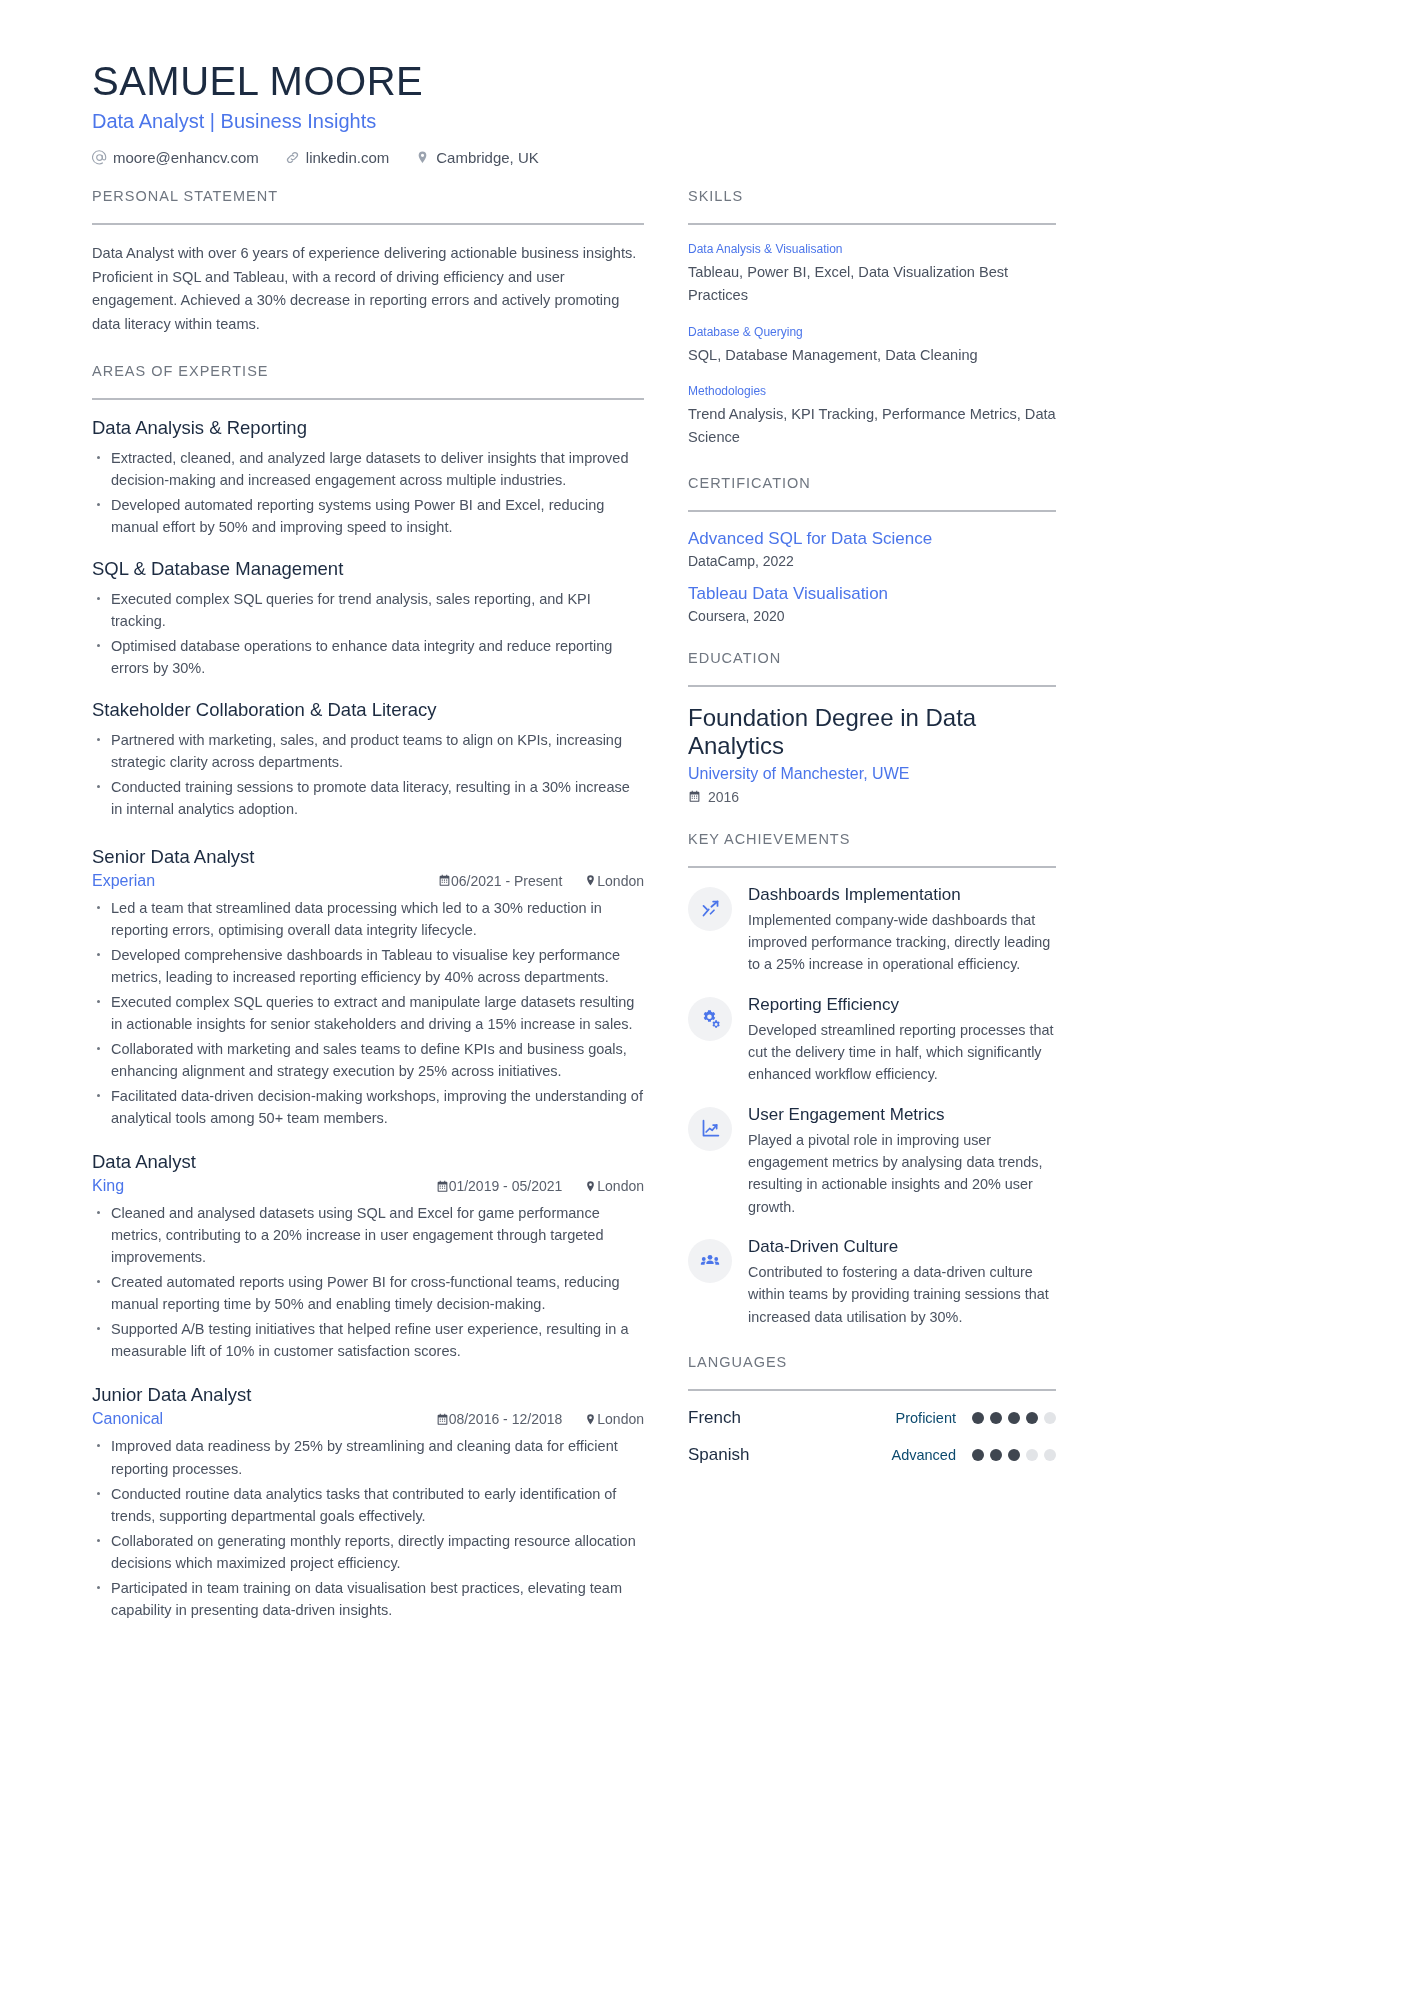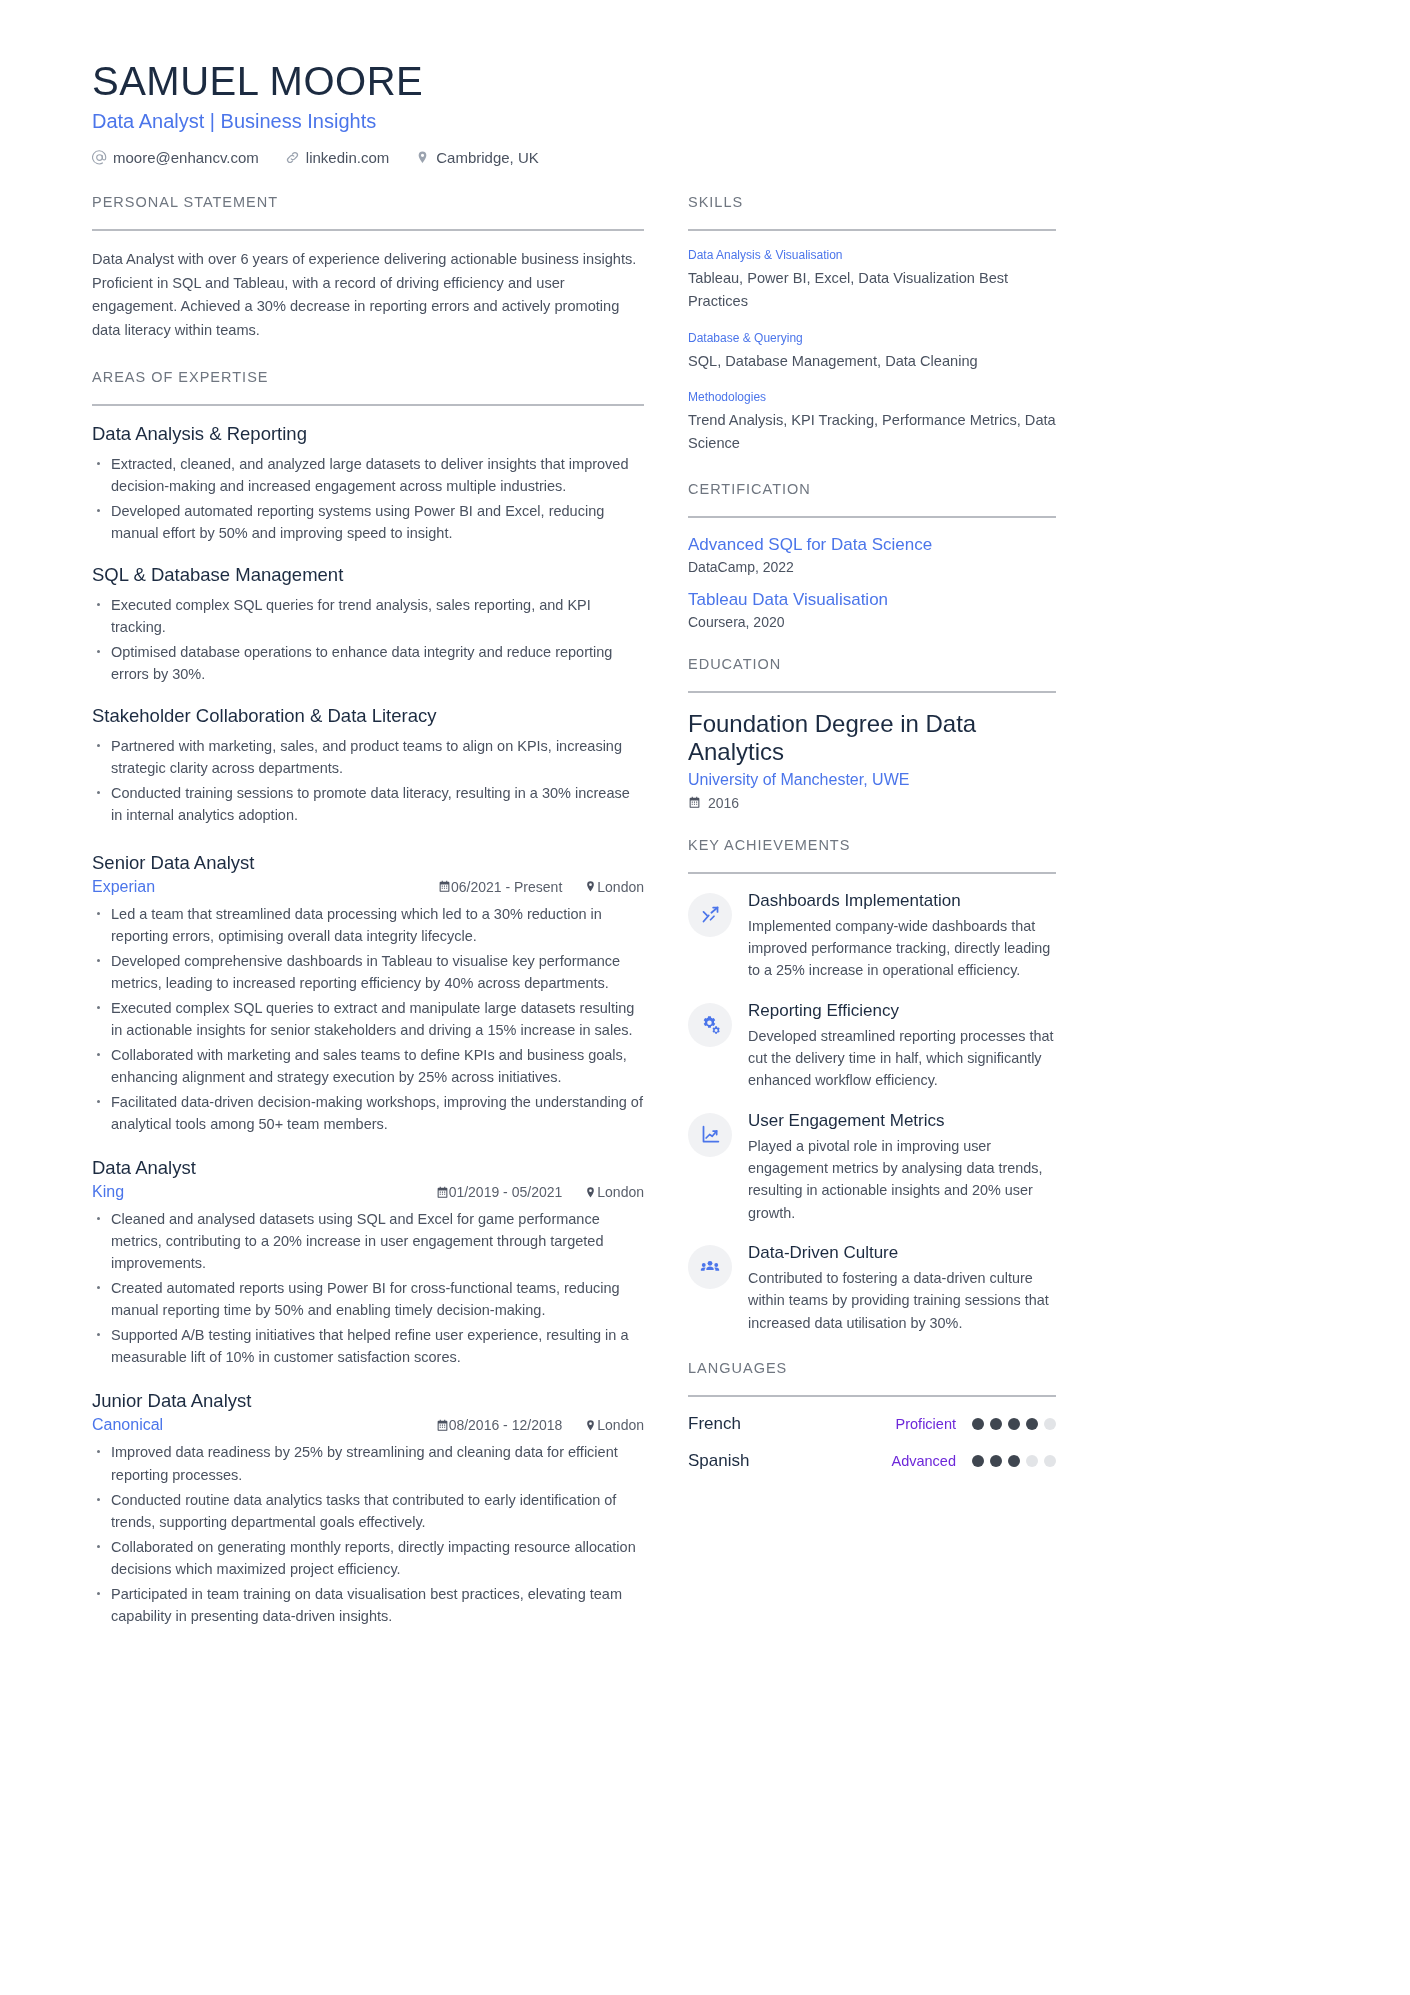--- a/index.html
+++ b/index.html
@@ -11,21 +11,21 @@
     color: #3f4650;
   }
   .page {
     width: 1410px;
     height: 1995px;
     padding: 58px 92px 0 92px;
     position: relative;
   }
 
   
-  .header { margin-bottom: 28px; }
+  .header { margin-bottom: 22px; }
   .full-name {
     font-size: 40px;
     font-weight: 400;
     letter-spacing: 0.5px;
     color: #1c2b41;
     line-height: 1.15;
   }
   .job-title {
     font-size: 20px;
     color: #4b75ea;
@@ -195,21 +195,21 @@
   
   .lang-row {
     display: flex;
     align-items: center;
     justify-content: space-between;
     margin-bottom: 17px;
   }
   .lang-row:last-child { margin-bottom: 0; }
   .lang-name { font-size: 17px; color: #1c2b41; }
   .lang-right { display: flex; align-items: center; gap: 16px; }
-  .lang-level { font-size: 14.5px; color: #6d28d9; }
+  .lang-level { font-size: 14.5px; color: #0c4a6e; }
   .dots { display: flex; gap: 6px; }
   .dot { width: 12px; height: 12px; border-radius: 50%; background: #e2e4e7; }
   .dot.on { background: #3f4650; }
 </style>
 </head>
 <body>
 
 <div class="page">
 
   <div class="header">

